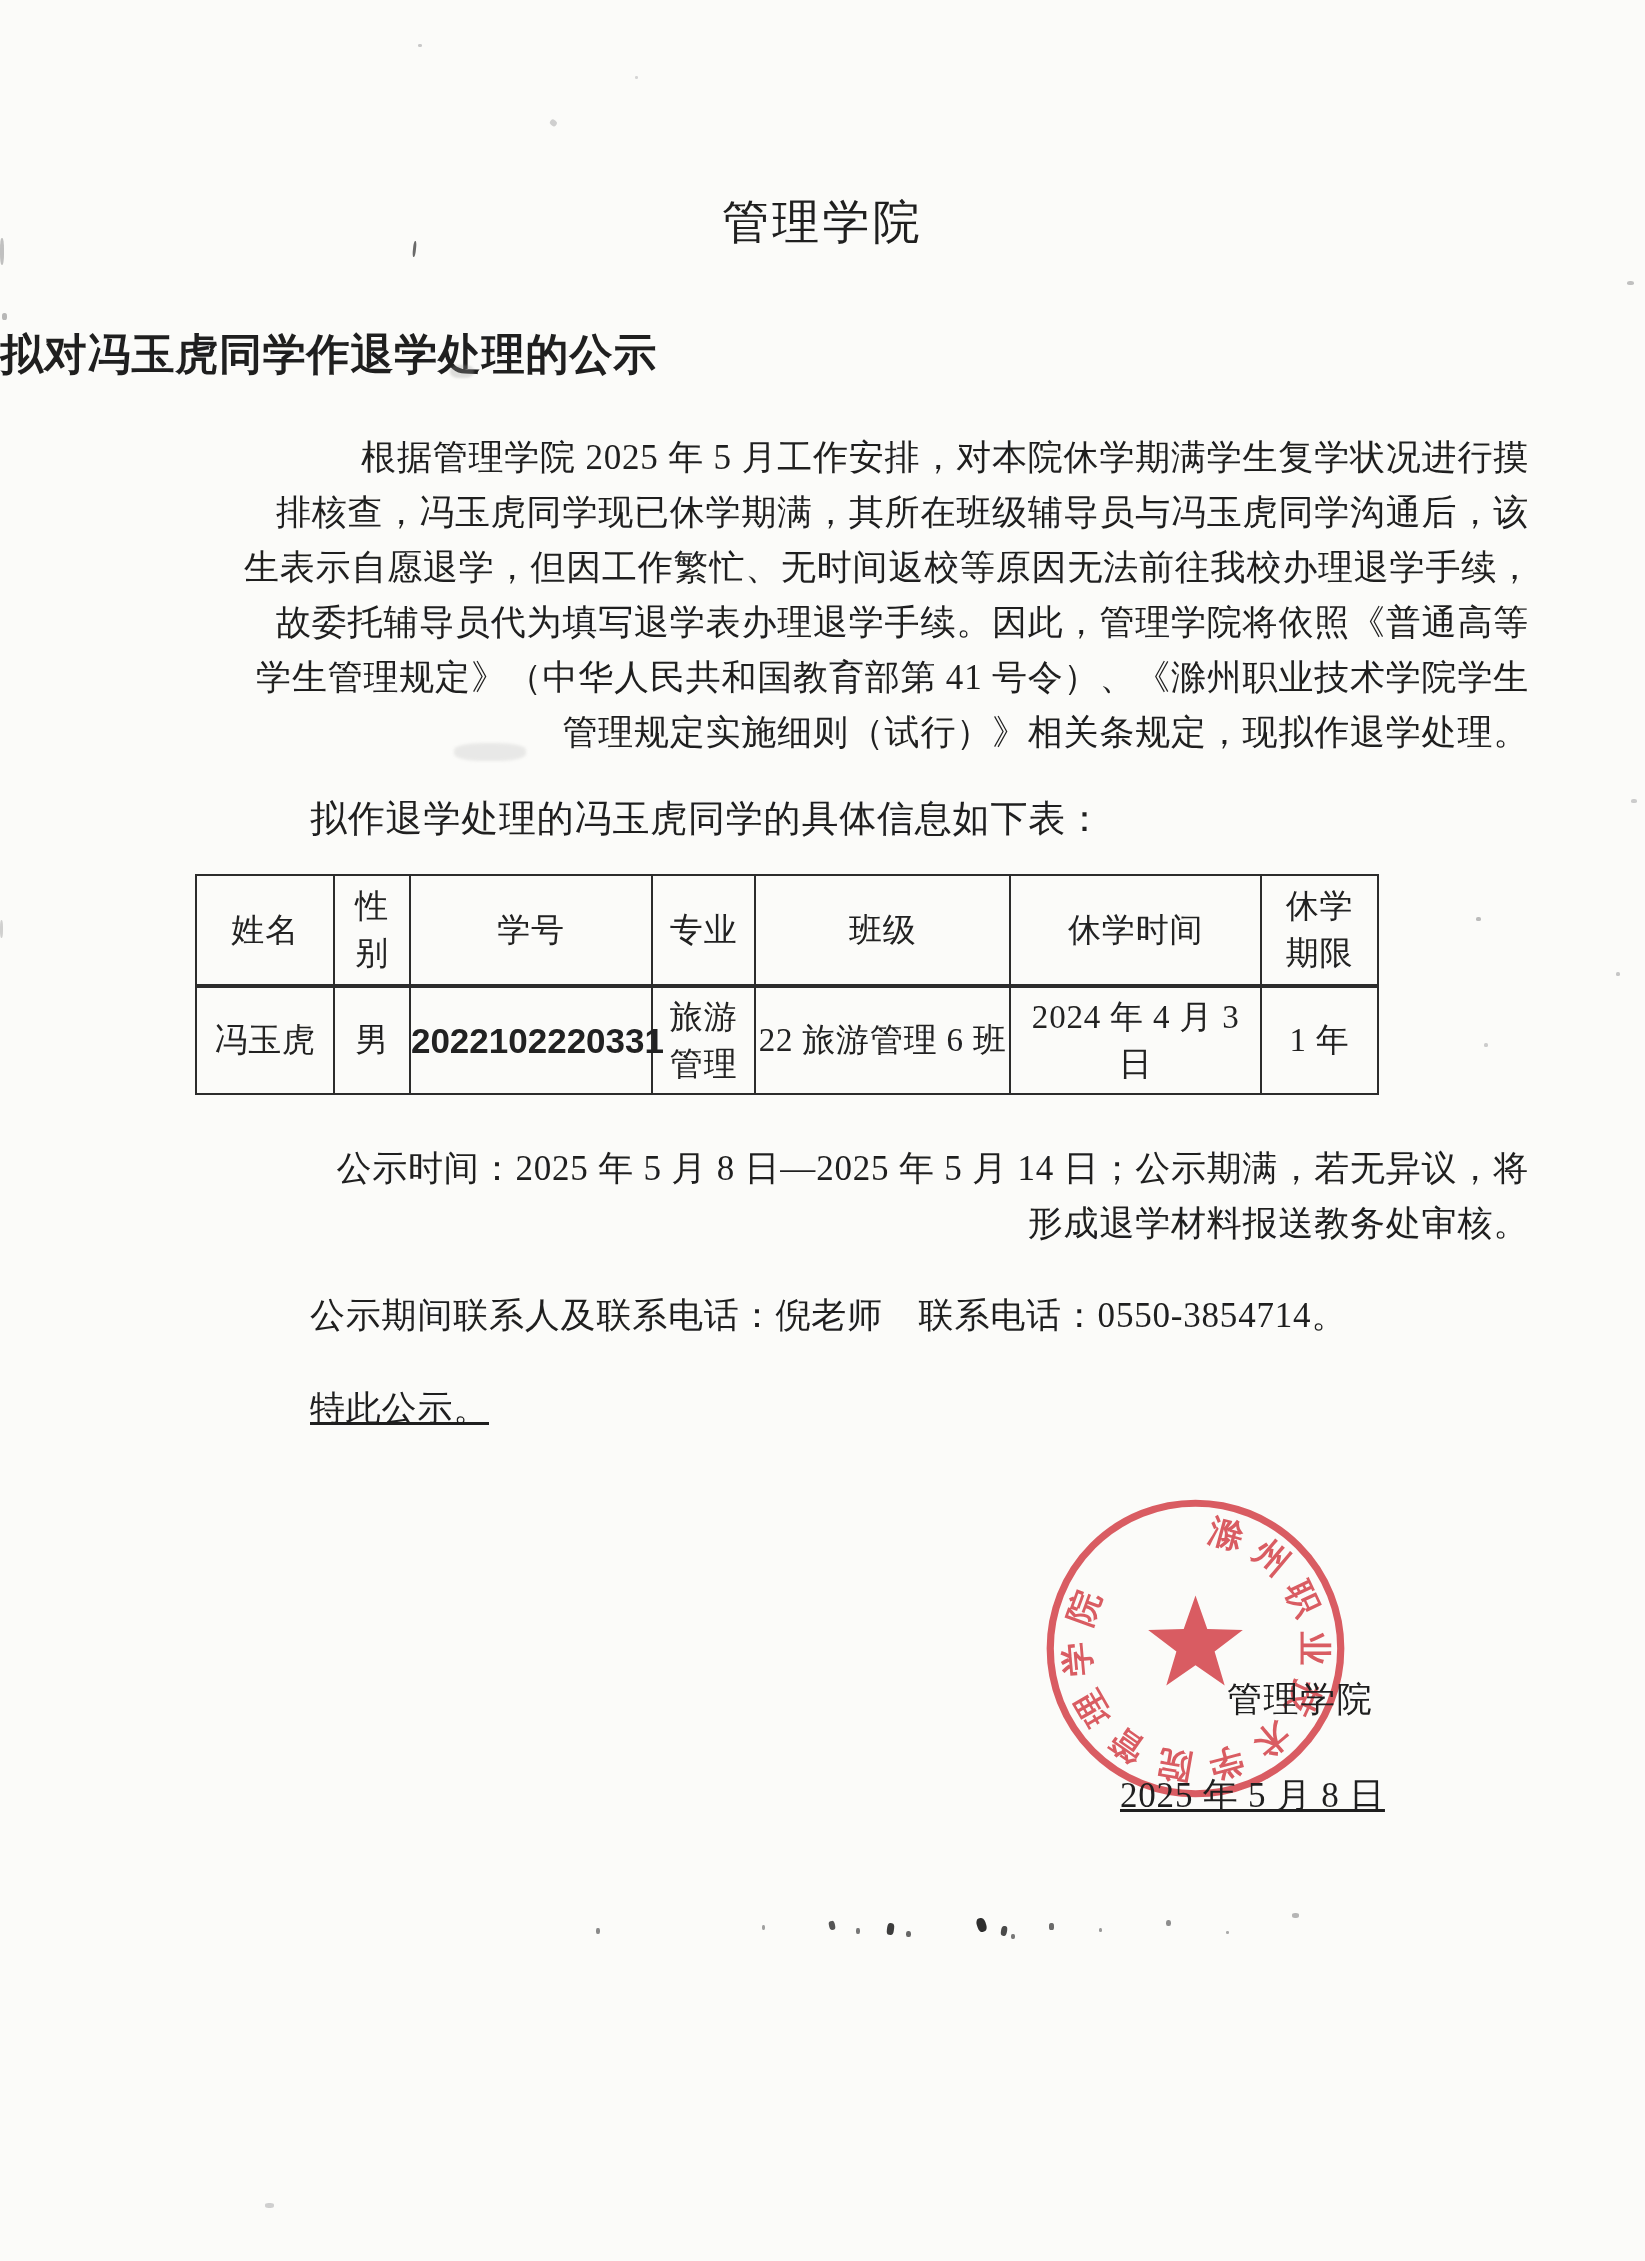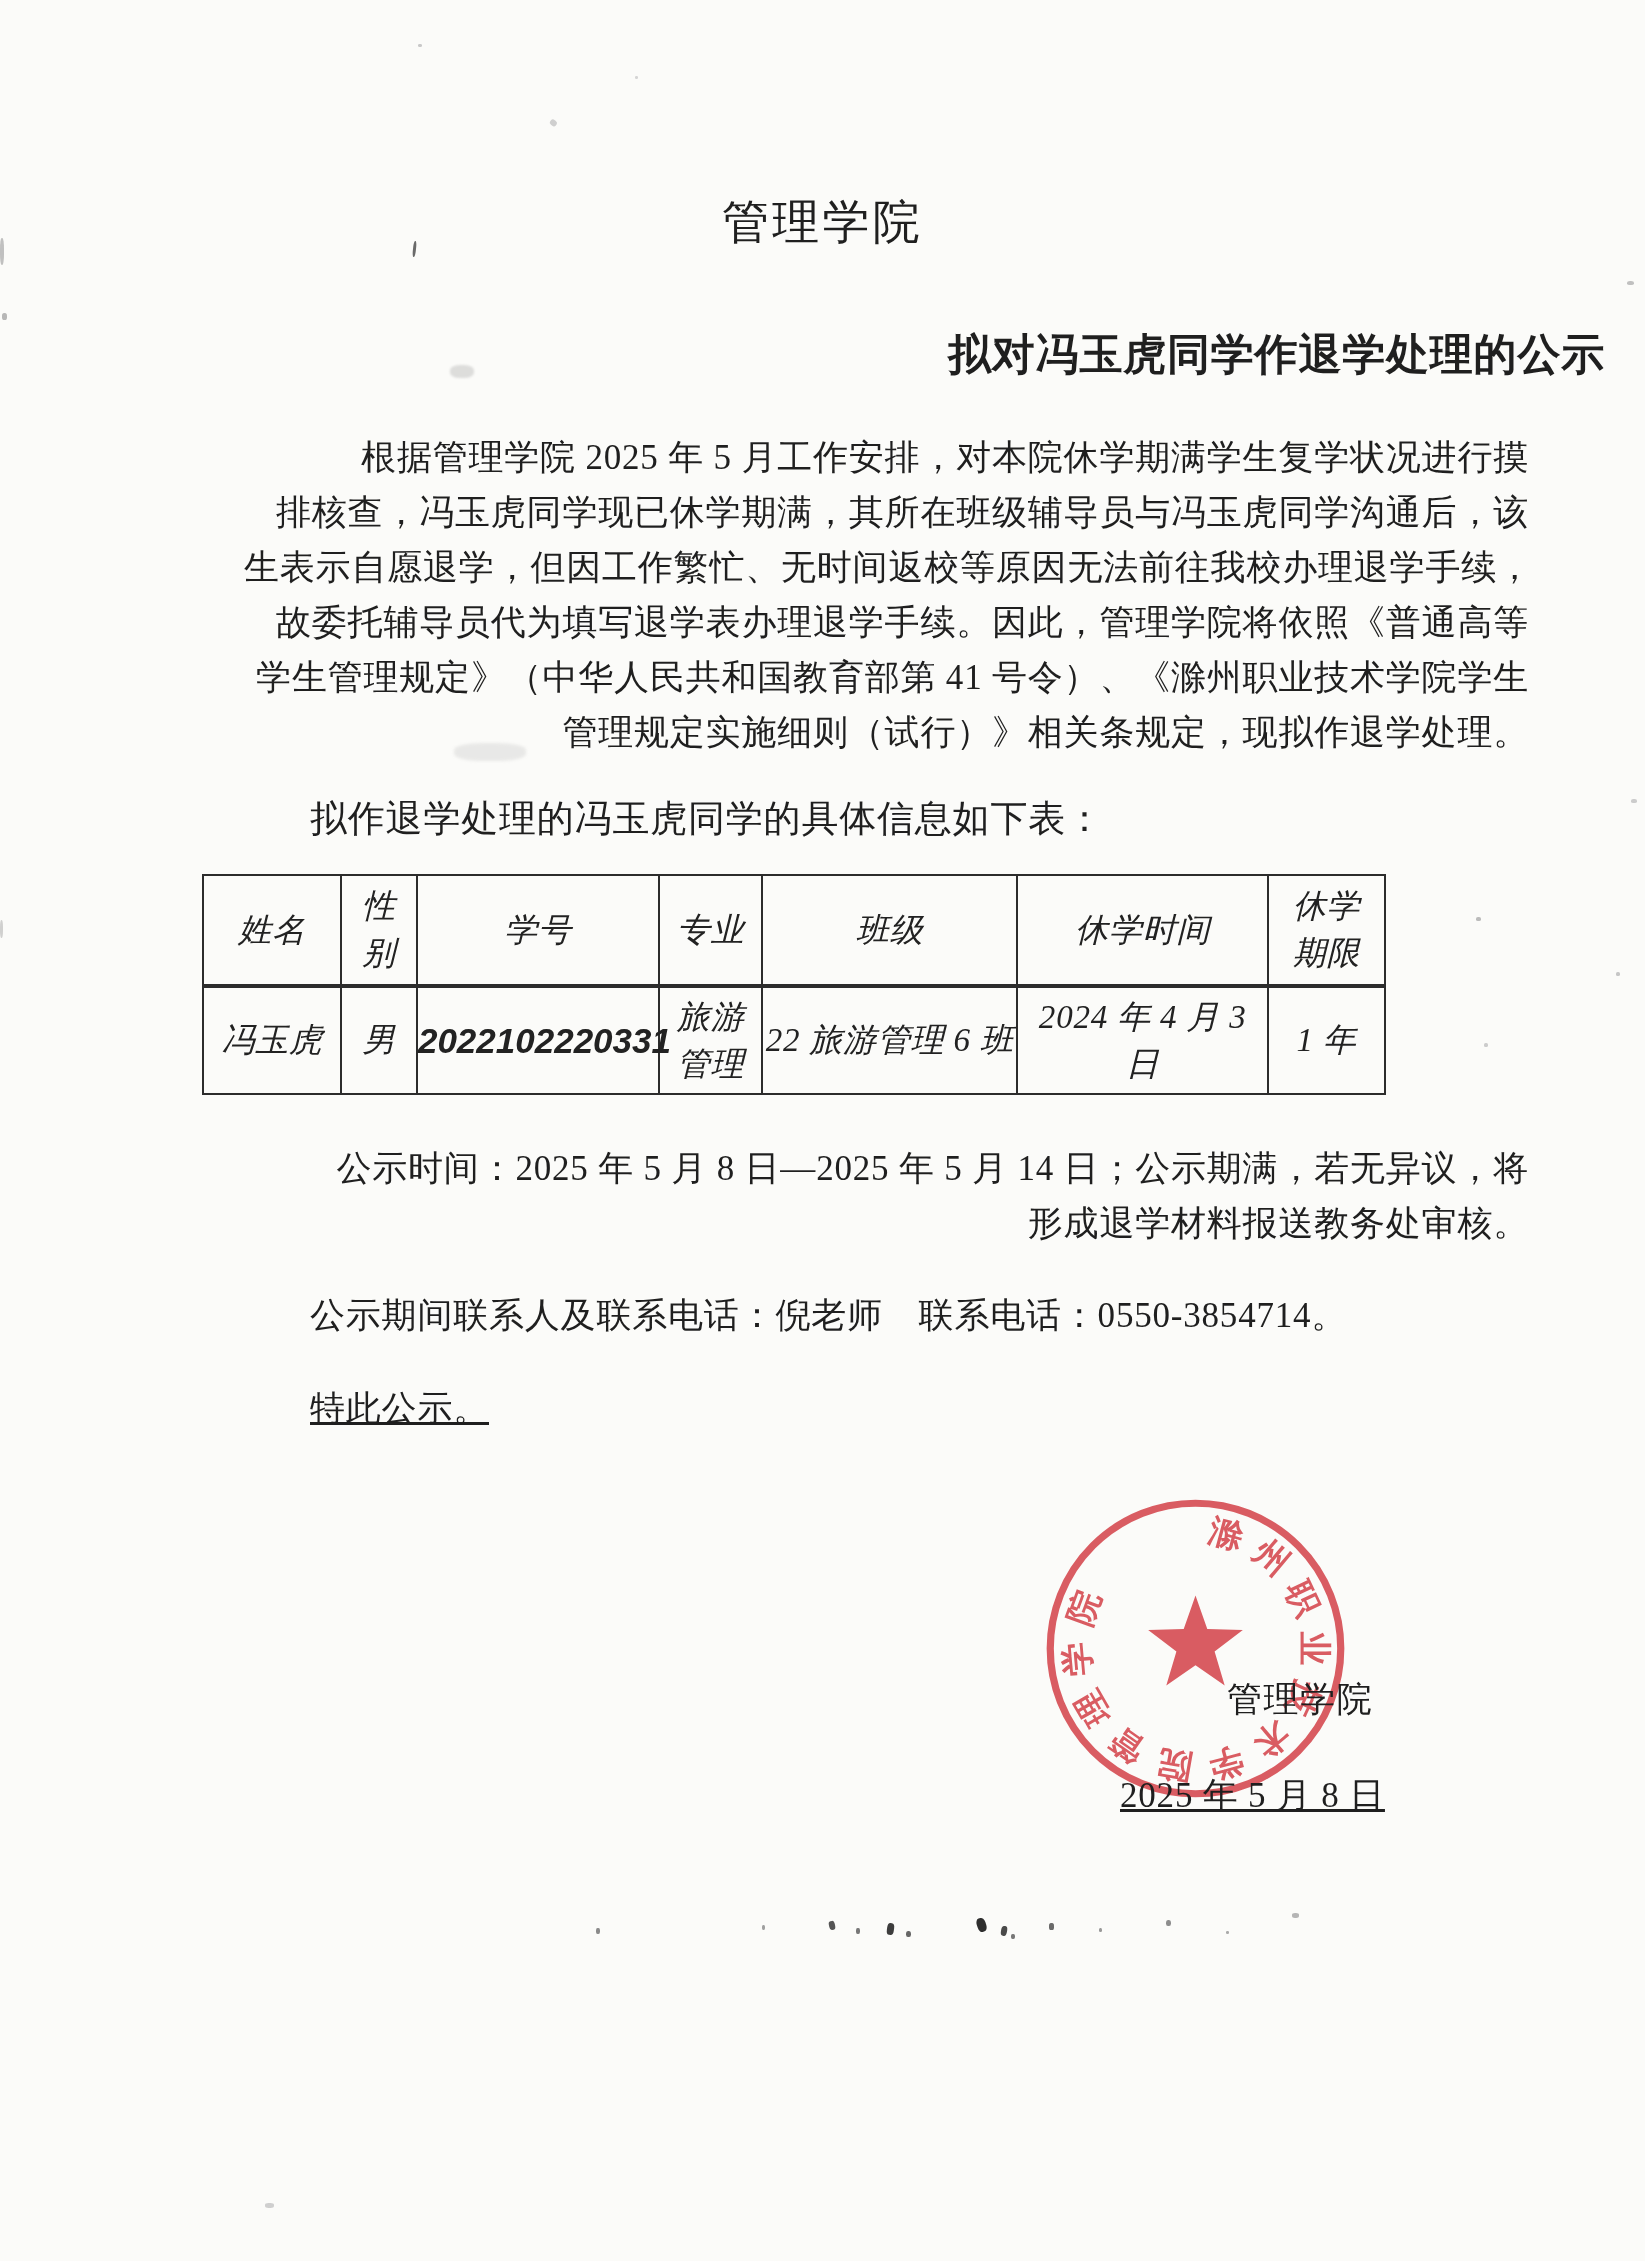--- a/index.html
+++ b/index.html
@@ -10,35 +10,35 @@
     overflow:hidden;
     font-family:"Liberation Serif","DejaVu Serif",serif;
     color:#1f1f1f;
   }
   .doc-title{
     position:absolute;left:0;top:191px;width:1645px;
     text-align:center;font-size:47px;letter-spacing:3.2px;font-weight:500;
   }
   .doc-subtitle{
     position:absolute;left:0;top:326px;width:1605px;
-    text-align:right;font-size:43px;font-weight:700;letter-spacing:0.8px;
+    text-align:left;font-size:43px;font-weight:700;letter-spacing:0.8px;
   }
   .body-lines{position:absolute;font-size:35px;letter-spacing:0.8px;line-height:55px;text-align:right;}
   .body-lines > div{white-space:nowrap;}
   .body-lines.first-indent > div:first-child{text-indent:71px;}
   #paragraph-1{left:244px;top:430px;width:1285px;}
   #table-intro{left:244px;top:794px;width:1285px;text-indent:66px;font-size:37px;letter-spacing:0.8px;position:absolute;white-space:nowrap;}
   #publicity{left:244px;top:1141px;width:1285px;}
   #contact-line{left:244px;top:1292px;width:1285px;text-indent:66px;font-size:35px;letter-spacing:0.8px;position:absolute;white-space:nowrap;}
   #closing-line{left:244px;top:1385px;width:1285px;text-indent:66px;font-size:35px;letter-spacing:0.8px;position:absolute;white-space:nowrap;text-decoration:underline;}
 
   table.info{
-    position:absolute;left:202px;top:874px;width:1184px;
+    position:absolute;left:195px;top:874px;width:1184px;
     border-collapse:collapse;table-layout:fixed;
-    font-size:33px;color:#222;font-style:italic;
+    font-size:33px;color:#222;
   }
   table.info td{
     border:2.4px solid #2c2c2c;
     text-align:center;vertical-align:middle;
     padding:0;white-space:pre-line;line-height:47px;
     letter-spacing:0.8px;
   }
   table.info tr.hdr td{height:108px;border-bottom-width:4.8px;}
   table.info tr.dat td{height:105px;}
   table.info td.sid{font-family:"Liberation Sans","DejaVu Sans",sans-serif;font-weight:700;font-size:35px;letter-spacing:0;margin-left:36px;}

